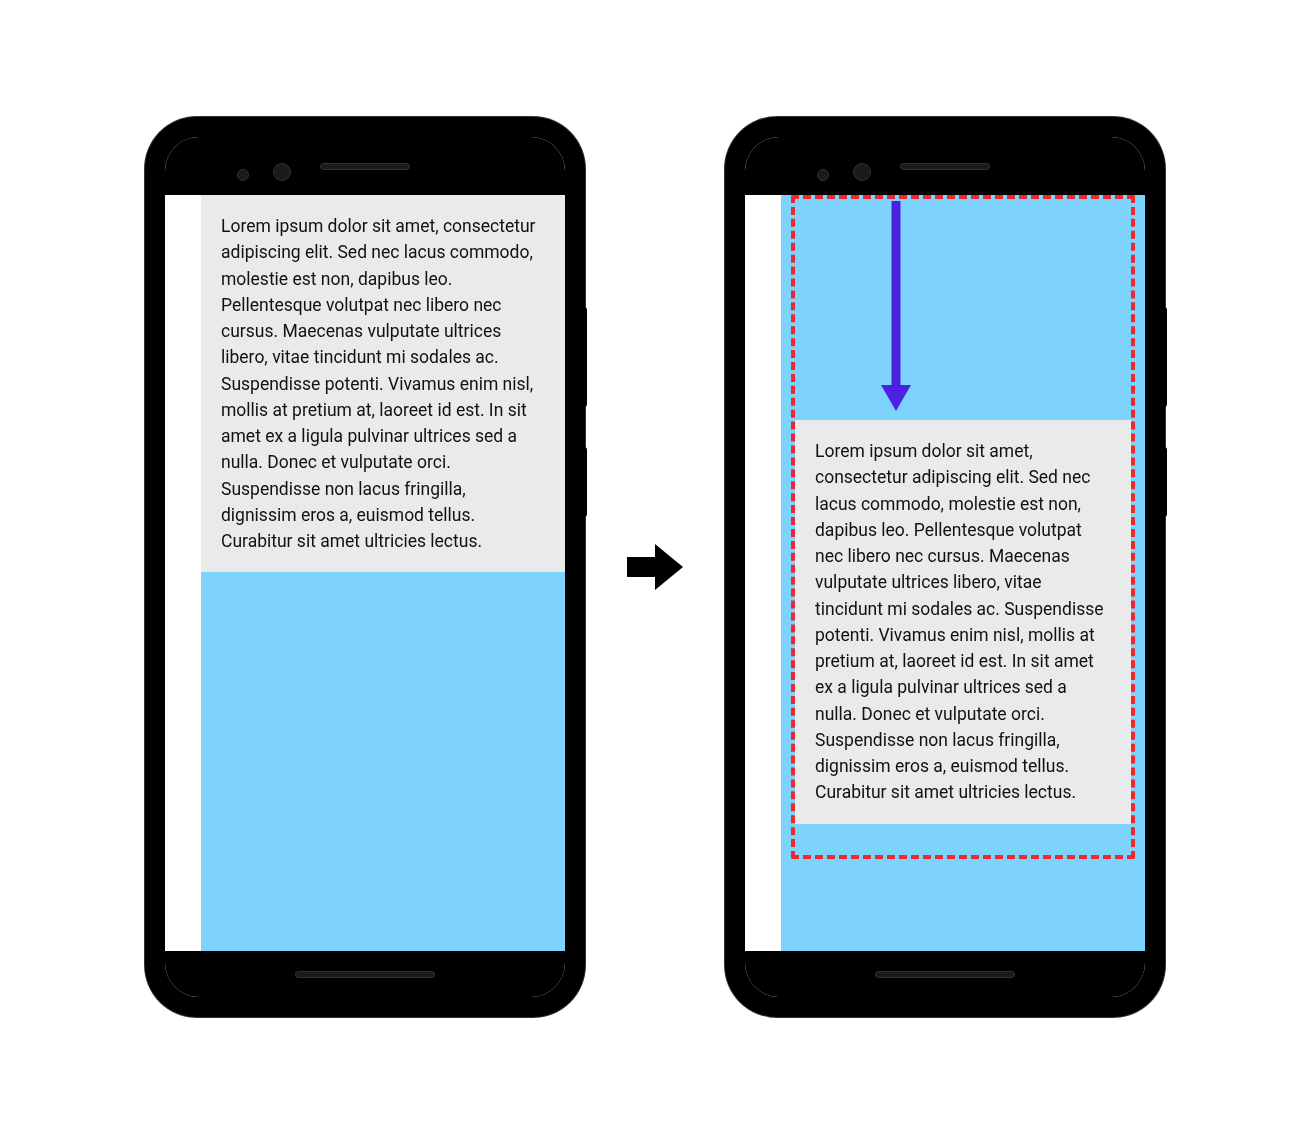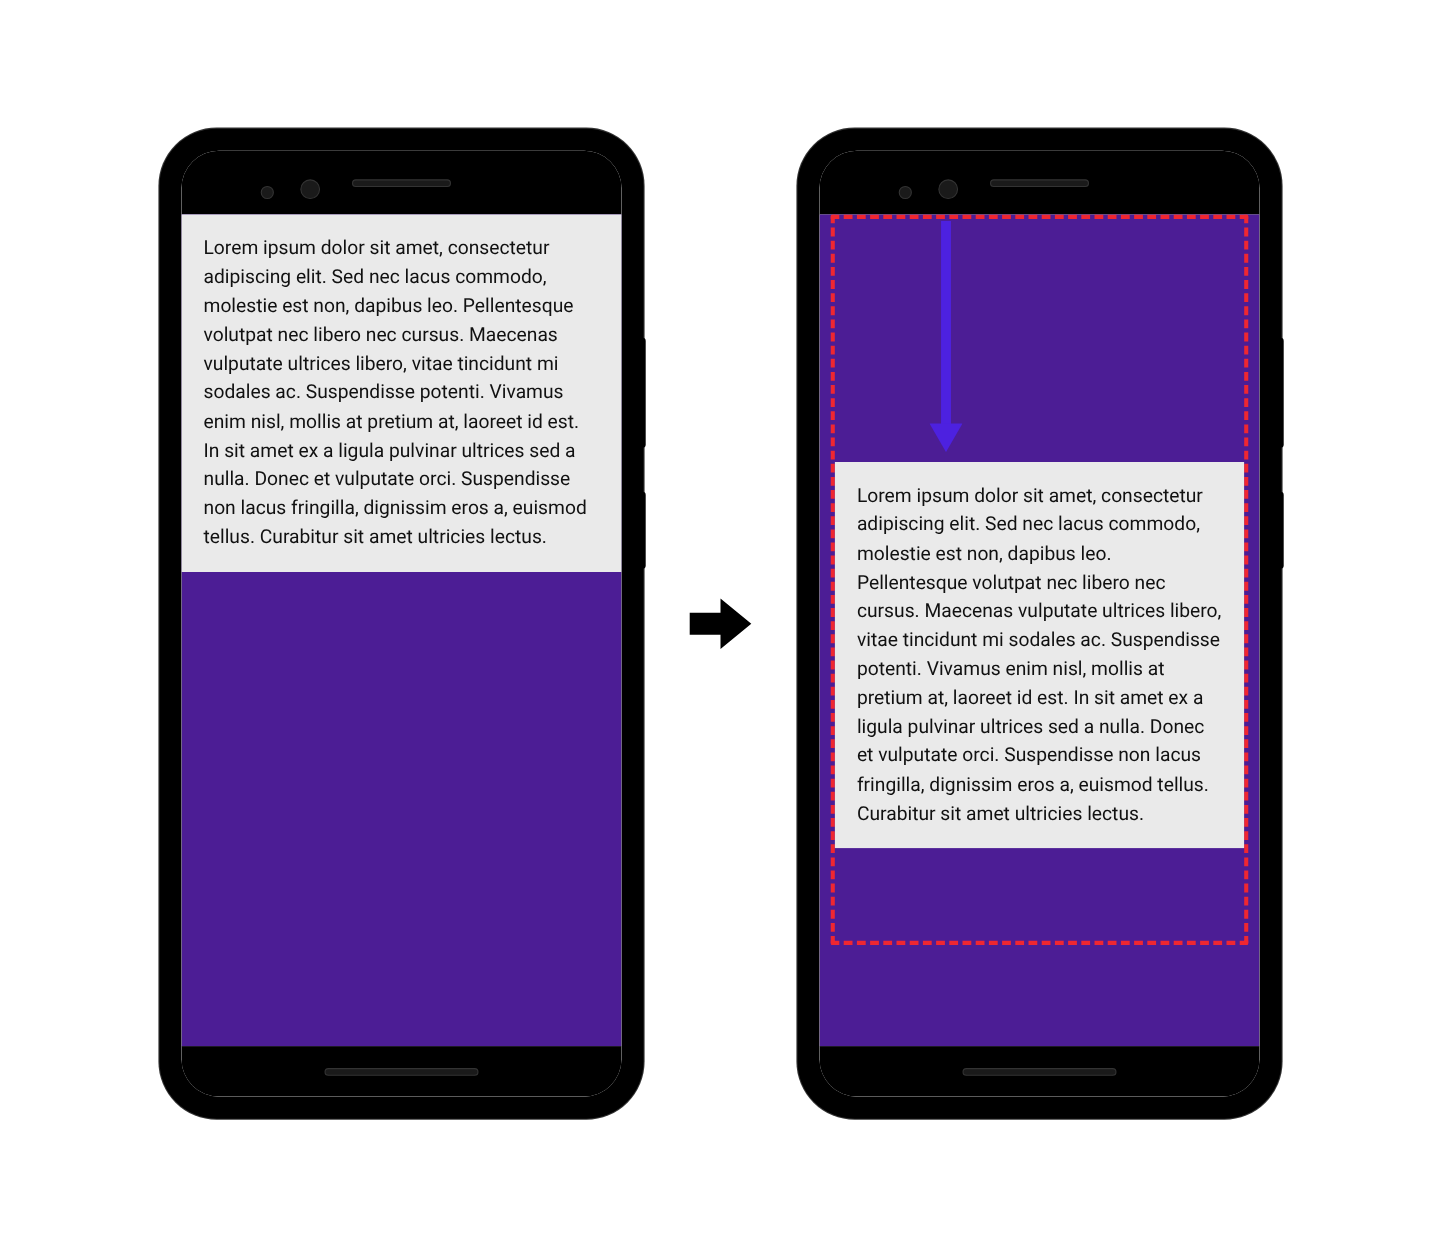--- a/index.html
+++ b/index.html
@@ -74,22 +74,23 @@
       width: 18px;
       height: 18px;
       background: #1a1a1a;
       border-radius: 50%;
       left: 108px;
       top: 26px;
       border: 1px solid #333;
     }
     .phone-content {
       height: calc(100% - 58px - 46px);
-      background: #4c1d95;
-      position: relative;
+      background: #7dd3fc;
+      position: relative;
+      margin-left: 36px;
     }
     .phone-bottom-bar {
       height: 46px;
       background: #000;
       display: flex;
       align-items: center;
       justify-content: center;
     }
     .speaker-bottom {
       width: 140px;

